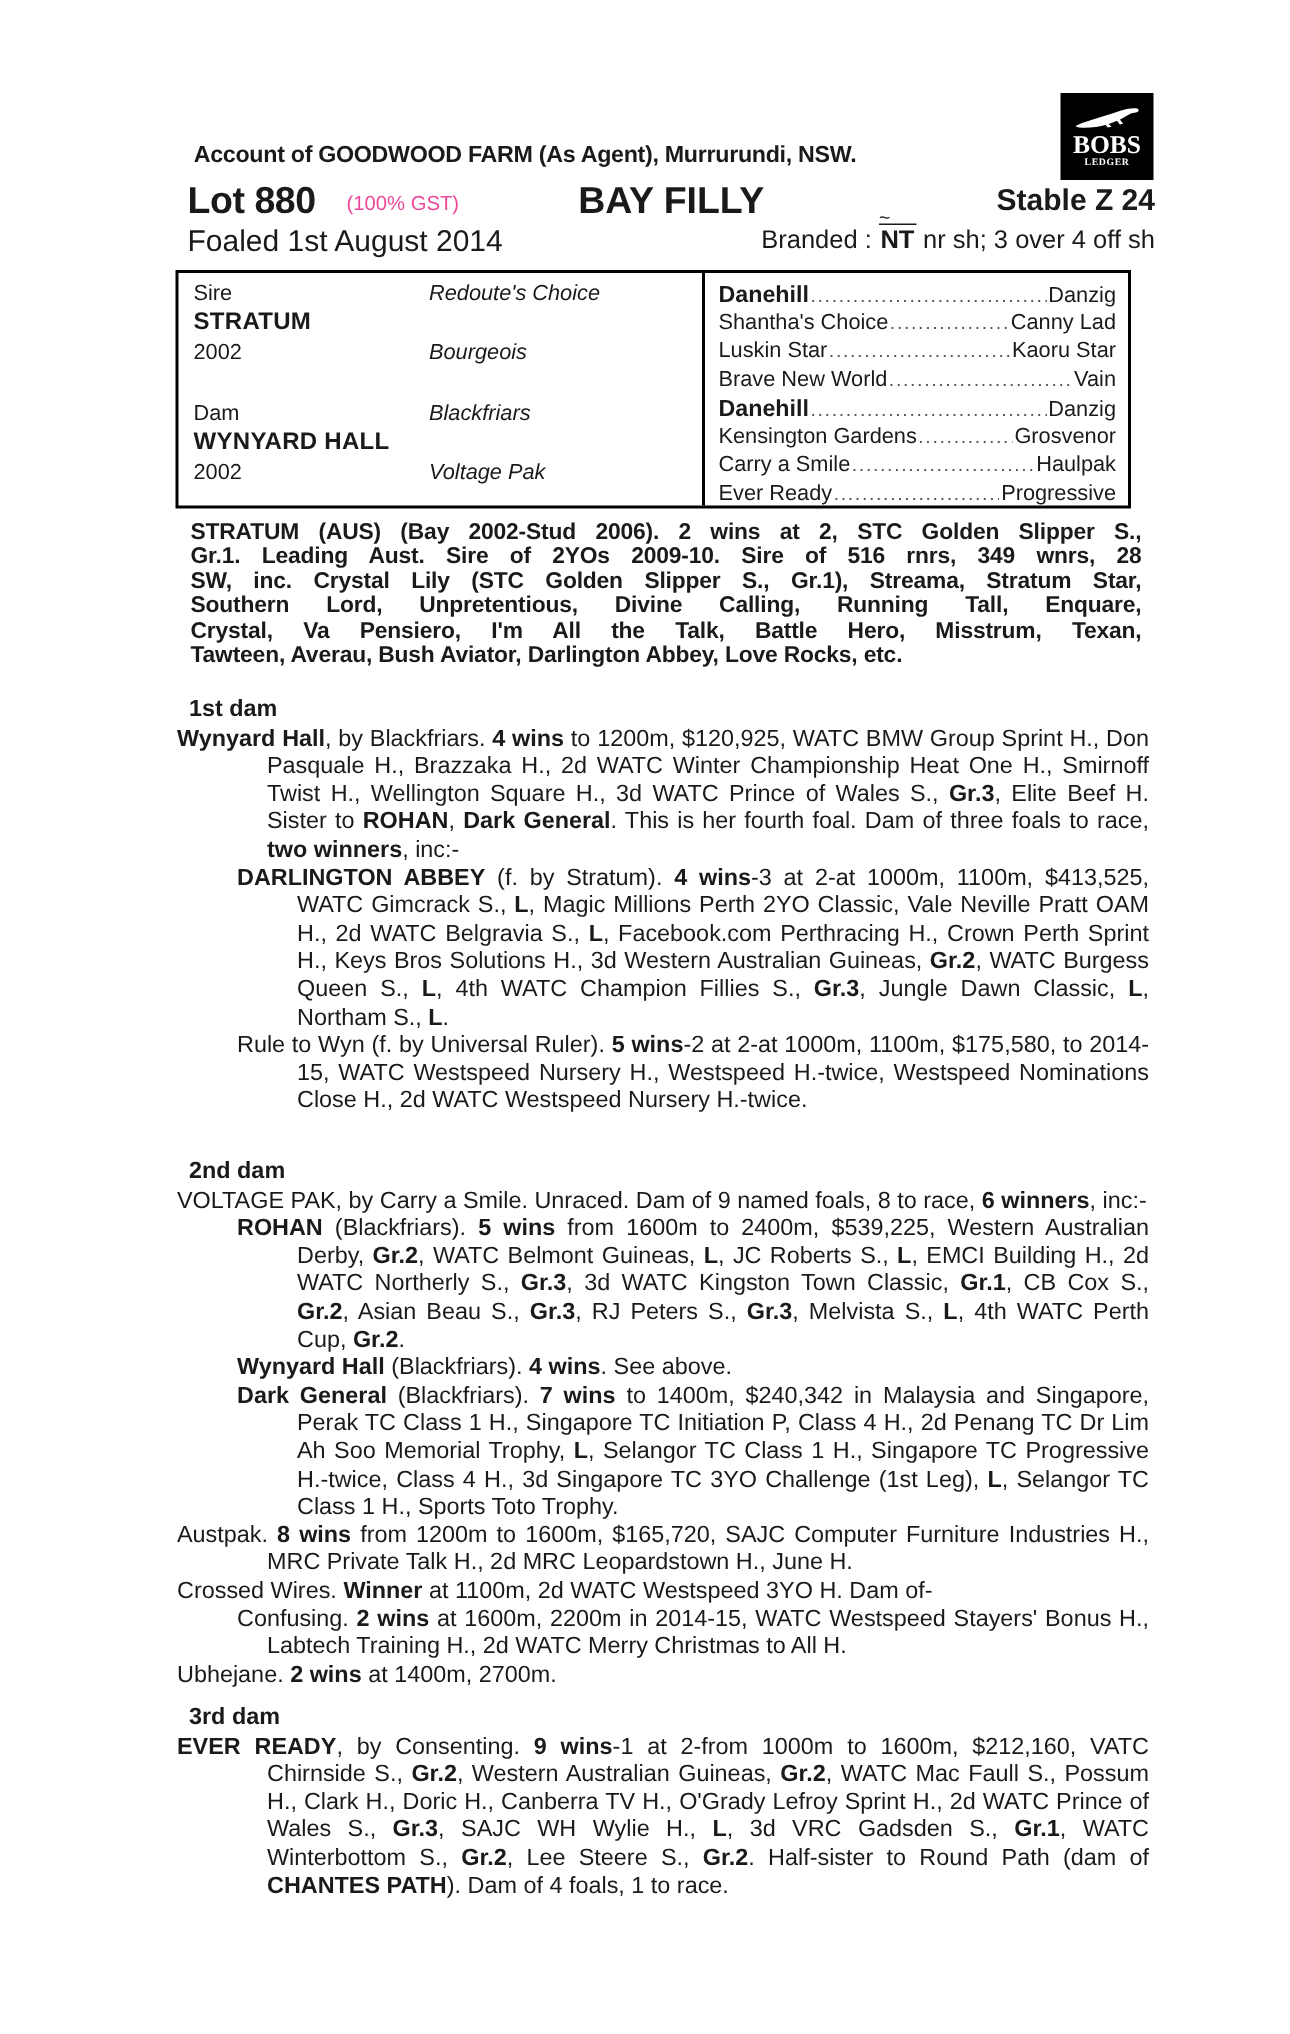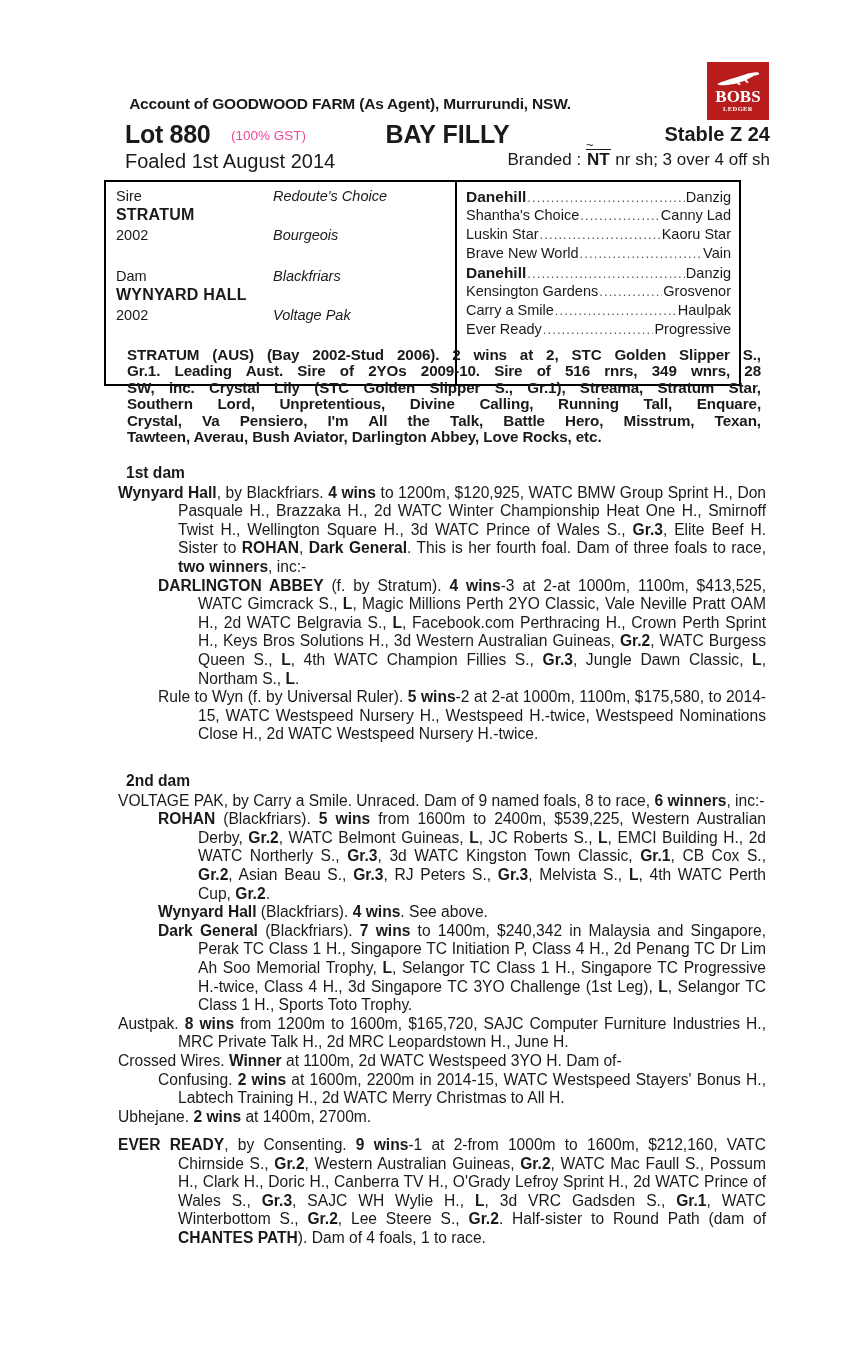--- a/index.html
+++ b/index.html
@@ -23,21 +23,21 @@
     height: 1356px;
   }
 
   
   .logo-box {
     position: absolute;
     left: 707px;
     top: 62px;
     width: 62px;
     height: 58px;
-    background: #b91c1c;
+    background: #000000;
     overflow: hidden;
   }
   .logo-horse {
     position: absolute;
     left: 8px;
     top: 7px;
     width: 46px;
     height: 20px;
   }
   .logo-word {
@@ -150,24 +150,24 @@
     left: 0px;
     top: -10px;
     font-size: 13px;
     font-weight: normal;
     line-height: 10px;
   }
 
   
   .ped-table {
     position: absolute;
-    left: 104px;
+    left: 117px;
     top: 180px;
     width: 637px;
-    height: 206px;
+    height: 159px;
     border: 2.2px solid #000000;
     box-sizing: border-box;
   }
   .ped-divider {
     position: absolute;
     left: 349px;
     top: 0px;
     width: 2.2px;
     height: 100%;
     background: #000000;
@@ -378,18 +378,19 @@
         <p class="entry ind2"><span class="blk">Wynyard Hall</span><span> (Blackfriars). </span><span class="blk">4 wins</span><span>. See above.</span></p>
         <p class="entry ind2"><span class="blk">Dark General</span><span> (Blackfriars). </span><span class="blk">7 wins</span><span> to 1400m, $240,342 in Malaysia and Singapore, Perak TC Class 1 H., Singapore TC Initiation P, Class 4 H., 2d Penang TC Dr Lim Ah Soo Memorial Trophy, </span><span class="blk">L</span><span>, Selangor TC Class 1 H., Singapore TC Progressive H.-twice, Class 4 H., 3d Singapore TC 3YO Challenge (1st Leg), </span><span class="blk">L</span><span>, Selangor TC Class 1 H., Sports Toto Trophy.</span></p>
         <p class="entry "><span>Austpak. </span><span class="blk">8 wins</span><span> from 1200m to 1600m, $165,720, SAJC Computer Furniture Industries H., MRC Private Talk H., 2d MRC Leopardstown H., June H.</span></p>
         <p class="entry "><span>Crossed Wires. </span><span class="blk">Winner</span><span> at 1100m, 2d WATC Westspeed 3YO H. Dam of-</span></p>
         <p class="entry sub"><span>Confusing. </span><span class="blk">2 wins</span><span> at 1600m, 2200m in 2014-15, WATC Westspeed Stayers' Bonus H., Labtech Training H., 2d WATC Merry Christmas to All H.</span></p>
         <p class="entry "><span>Ubhejane. </span><span class="blk">2 wins</span><span> at 1400m, 2700m.</span></p>
       </div>
   </div>
 
   <div class="prose" style="top:1136px">
+    <div class="damhead">3rd dam</div>
     <div id="third-dam-entries">
         <p class="entry "><span class="blk">EVER READY</span><span>, by Consenting. </span><span class="blk">9 wins</span><span>-1 at 2-from 1000m to 1600m, $212,160, VATC Chirnside S., </span><span class="blk">Gr.2</span><span>, Western Australian Guineas, </span><span class="blk">Gr.2</span><span>, WATC Mac Faull S., Possum H., Clark H., Doric H., Canberra TV H., O'Grady Lefroy Sprint H., 2d WATC Prince of Wales S., </span><span class="blk">Gr.3</span><span>, SAJC WH Wylie H., </span><span class="blk">L</span><span>, 3d VRC Gadsden S., </span><span class="blk">Gr.1</span><span>, WATC Winterbottom S., </span><span class="blk">Gr.2</span><span>, Lee Steere S., </span><span class="blk">Gr.2</span><span>. Half-sister to Round Path (dam of </span><span class="blk">CHANTES PATH</span><span>). Dam of 4 foals, 1 to race.</span></p>
       </div>
   </div>
 
 </div>
 
 </body></html>

